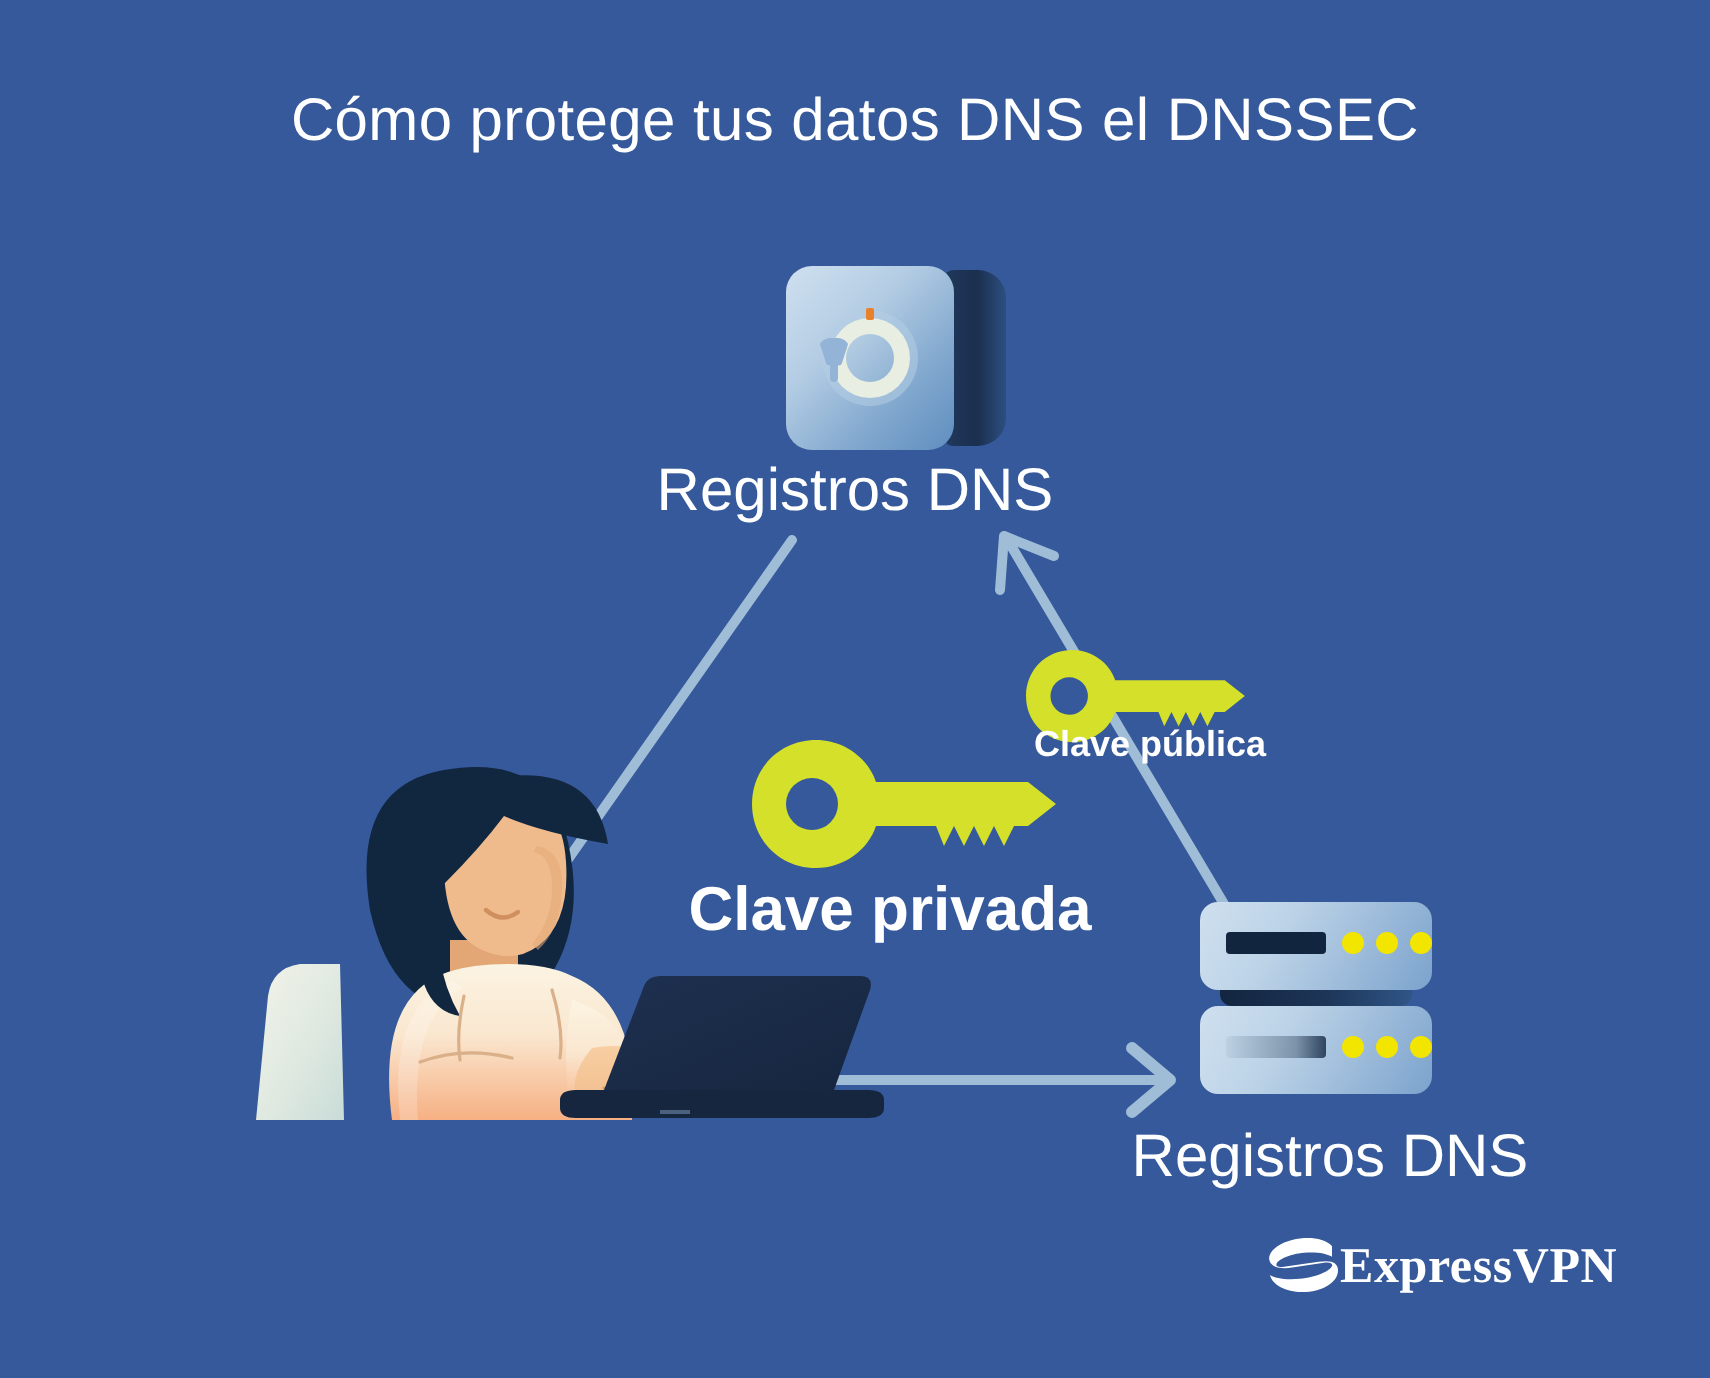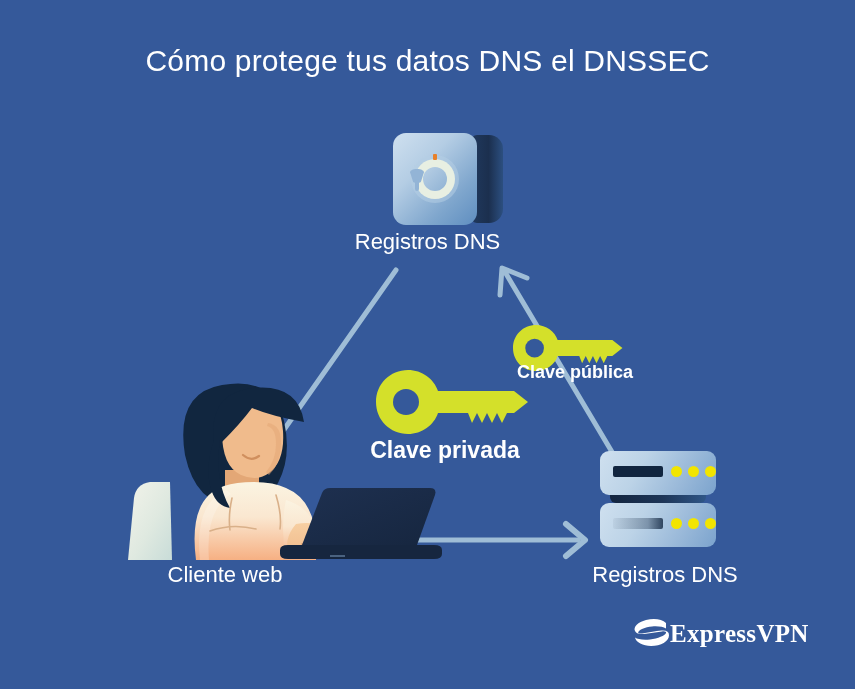--- a/index.html
+++ b/index.html
@@ -27,37 +27,37 @@
     color: #ffffff;
     font-size: 30px;
     font-weight: 400;
     letter-spacing: 0.2px;
   }
 
   
   .node-label {
     position: absolute;
     color: #ffffff;
-    font-size: 22px;
+    font-size: 30px;
     font-weight: 400;
     text-align: center;
     white-space: nowrap;
   }
   .label-records { top: 229px; left: 0; width: 855px; }
   .label-client  { top: 562px; left: 95px; width: 260px; }
   .label-server  { top: 562px; left: 535px; width: 260px; }
 
   .key-label {
     position: absolute;
     color: #ffffff;
     text-align: center;
     white-space: nowrap;
     font-weight: 700;
   }
-  .label-private { top: 437px; left: 300px; width: 290px; font-size: 23px; }
+  .label-private { top: 437px; left: 300px; width: 290px; font-size: 31px; }
   .label-public  { top: 362px; left: 430px; width: 290px; font-size: 18px; }
 
   
   .canvas {
     position: absolute;
     inset: 0;
     width: 855px;
     height: 689px;
   }
 
@@ -325,21 +325,20 @@
       <div class="led l3"></div>
     </div>
     <div class="server-unit bottom">
       <div class="server-bar dim"></div>
       <div class="led l1"></div>
       <div class="led l2"></div>
       <div class="led l3"></div>
     </div>
   </div>
 
-  <div class="node-label label-client">Cliente web</div>
   <div class="node-label label-server">Registros DNS</div>
 
   <svg class="canvas" viewBox="0 0 855 689" xmlns="http://www.w3.org/2000/svg">
     <g transform="translate(376,370) scale(1.0)">
       <path d="M32 0 C14 0 0 14 0 32 C0 50 14 64 32 64 C46 64 58 55 62 43 L92 43 L96 53 L101 43 L106 53 L111 43 L116 53 L121 43 L126 53 L131 43 L138 43 L152 32 L138 21 L62 21 C58 9 46 0 32 0 Z" fill="#d4e02a"></path>
       <circle cx="30" cy="32" r="13" fill="#35599a"></circle>
     </g>
   </svg>
   <div class="key-label label-private">Clave privada</div>
 

